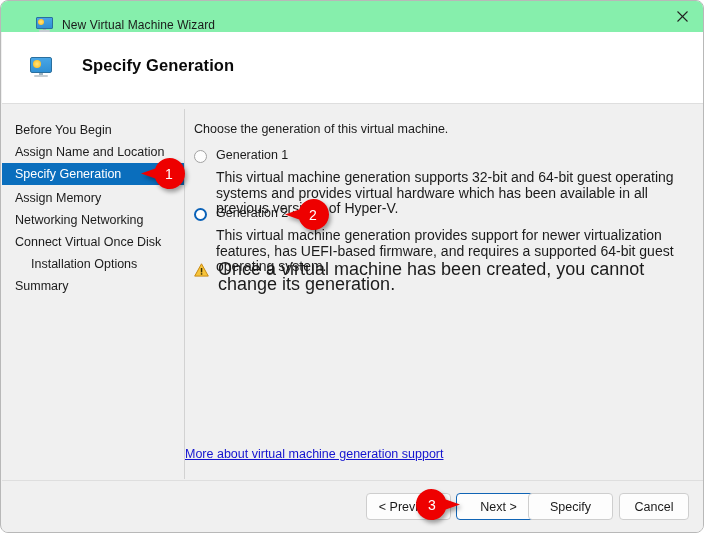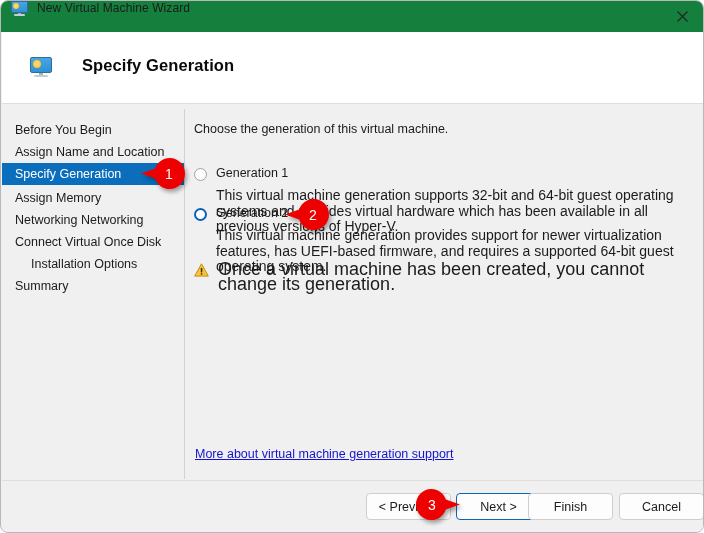--- a/index.html
+++ b/index.html
@@ -19,23 +19,24 @@
     border: 1px solid #b8b8b8;
     border-radius: 8px;
     overflow: hidden;
   }
 
   
   #titlebar {
     position: absolute;
     left: 0; top: 0;
     width: 704px; height: 31px;
-    background: #15803d;
+    background: #86efac;
     display: flex;
-    align-items: flex-start;
+    align-items: flex-end;
+    padding-left: 25px;
   }
   #title-icon {
     margin-left: 10px;
     width: 17px; height: 15px;
     position: relative;
     flex: none;
   }
   .monitor-icon { position: relative; display: inline-block; }
   .monitor-screen {
     position: absolute; left: 0; top: 0;
@@ -140,21 +141,21 @@
     width: 519px; height: 474px;
   }
   #intro-text {
     position: absolute;
     left: 9px; top: 17px;
     font-size: 12.5px;
     color: #1b1b1b;
   }
 
   .radio-group { position: absolute; left: 9px; width: 495px; }
-  #opt1 { top: 61px; }
+  #opt1 { top: 43px; }
   #opt2 { top: 101px; }
 
   .radio-row {
     display: flex;
     align-items: flex-start;
     height: 17px;
   }
   .radio-mark {
     width: 13px; height: 13px;
     border-radius: 50%;
@@ -193,21 +194,21 @@
   #warning-icon { width: 15px; height: 14px; flex: none; margin-top: 1px; }
   #warning-text {
     margin-left: 9px;
     font-size: 18px;
     color: #1b1b1b;
     line-height: 15px;
   }
 
   #more-link {
     position: absolute;
-    left: 10px; top: 342px;
+    left: 0; top: 342px;
     font-size: 12.5px;
     color: #1414cf;
     text-decoration: underline;
     cursor: pointer;
     white-space: nowrap;
   }
 
   
   #footer {
     position: absolute;
@@ -230,21 +231,21 @@
     align-items: center;
     justify-content: center;
     cursor: default;
   }
   .wiz-button.default {
     border: 1.6px solid #1064b5;
   }
   #btn-previous { left: 364px; width: 85px; }
   #btn-next     { left: 454px; width: 85px; }
   #btn-finish2  { left: 526px; width: 85px; }
-  #btn-cancel   { left: 617px; width: 85px; }
+  #btn-cancel   { left: 617px; width: 70px; }
 
   
   .callout {
     position: absolute;
     width: 44px; height: 31px;
     filter: drop-shadow(2px 3px 2px rgba(0,0,0,0.35));
     pointer-events: none;
   }
   .callout svg { display: block; overflow: visible; }
   .callout-num {
@@ -363,21 +364,21 @@
   </div>
 
   <div id="footer">
     <div class="wiz-button" id="btn-previous">
       <span>&lt; Previous</span>
     </div>
     <div class="wiz-button default" id="btn-next">
       <span>Next &gt;</span>
     </div>
     <div class="wiz-button" id="btn-finish2">
-      <span>Finish</span>
+      <span>Specify</span>
     </div>
     <div class="wiz-button" id="btn-cancel">
       <span>Cancel</span>
     </div>
   </div>
 
   <div class="callout point-left" id="callout-1">
     <svg width="44" height="31" viewBox="0 0 44 31">
       <path d="M44 15.5 C44 24.1 37.2 31 28.8 31 C22 31 16.2 26.6 14.2 20.4 L0 15.5 L14.2 10.6 C16.2 4.4 22 0 28.8 0 C37.2 0 44 6.9 44 15.5 Z" fill="#ee0000"></path>
     </svg>

